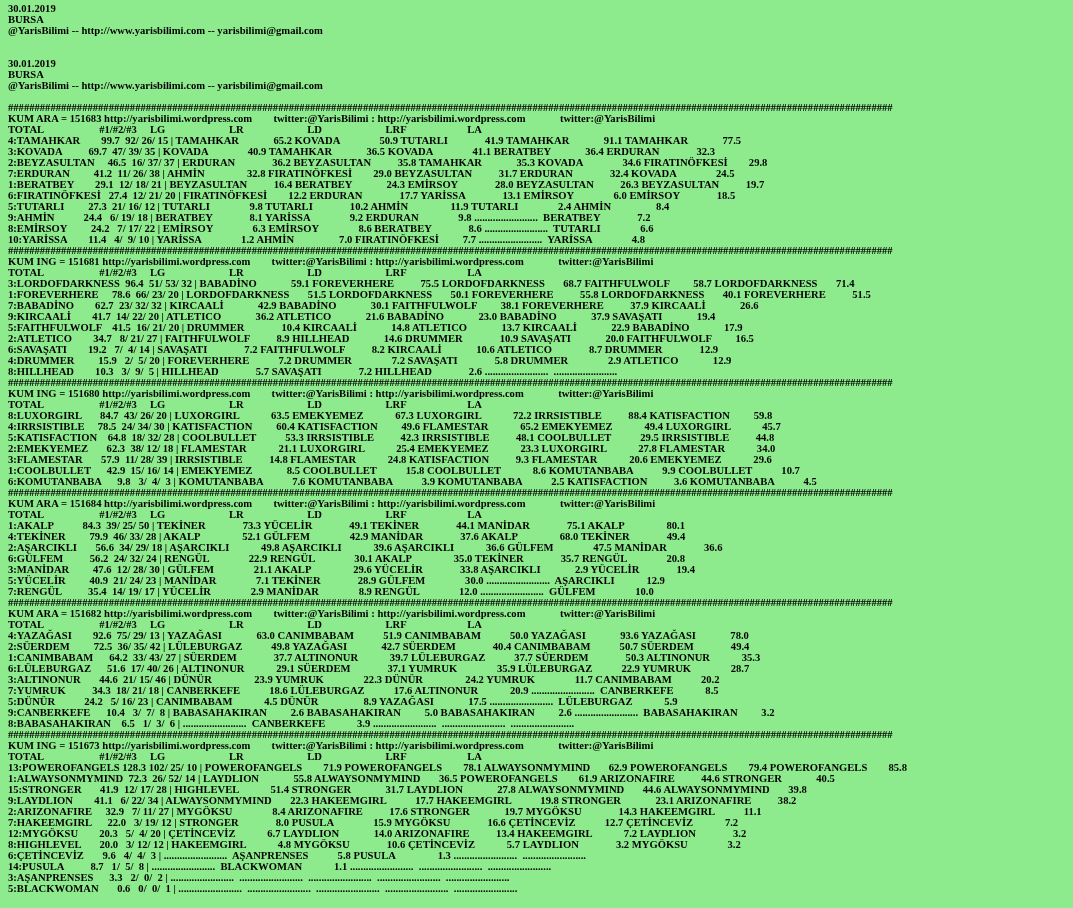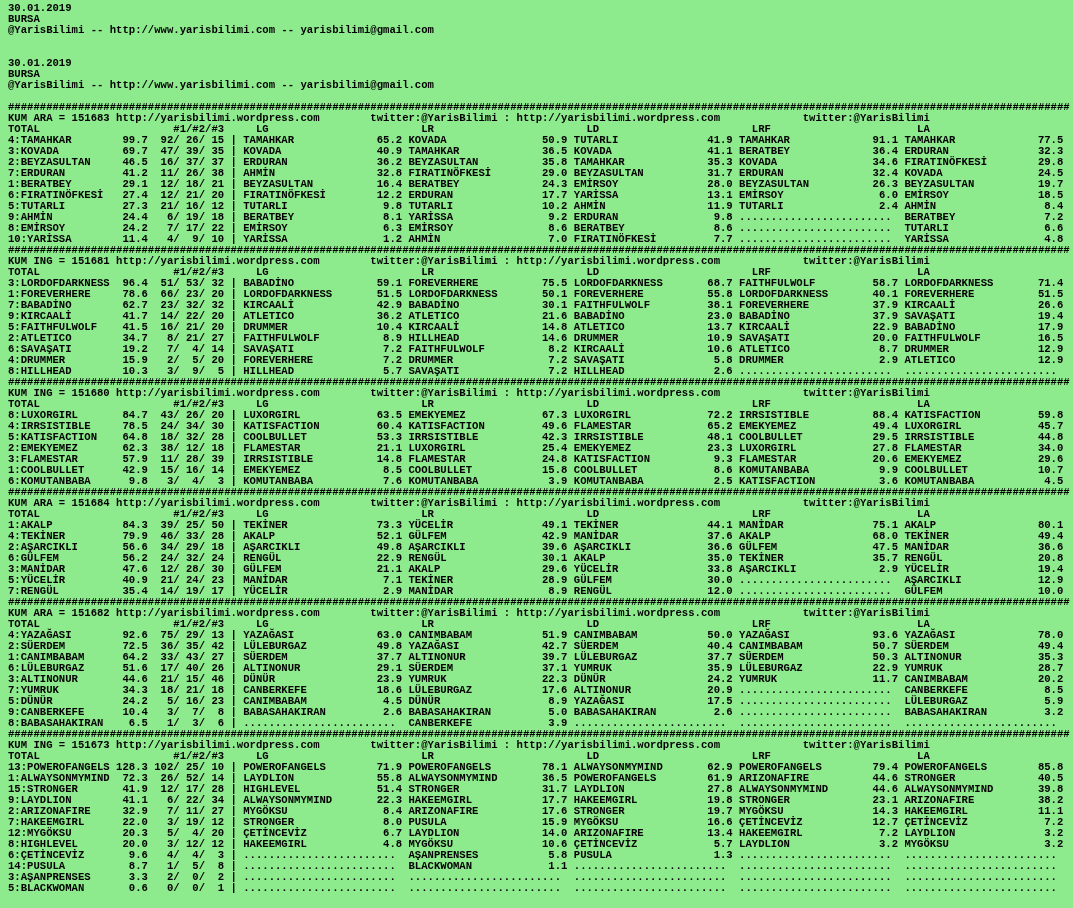--- a/index.html
+++ b/index.html
@@ -8,21 +8,21 @@
     position:relative;
     width:1073px;height:908px;
     overflow:hidden;
     box-sizing:border-box;
     padding:3px 0 0 8px;
     background:#8DEB8D;
     color:#000;
   }
   pre{
     margin:0;
-    font-family:Liberation Mono, monospace;
+    font-family:Liberation Serif, serif;
     font-weight:bold;
     font-size:10.6px;
     line-height:11px;
     letter-spacing:0;
     white-space:pre;
   }
 </style>
 </head>
 <body>
 

